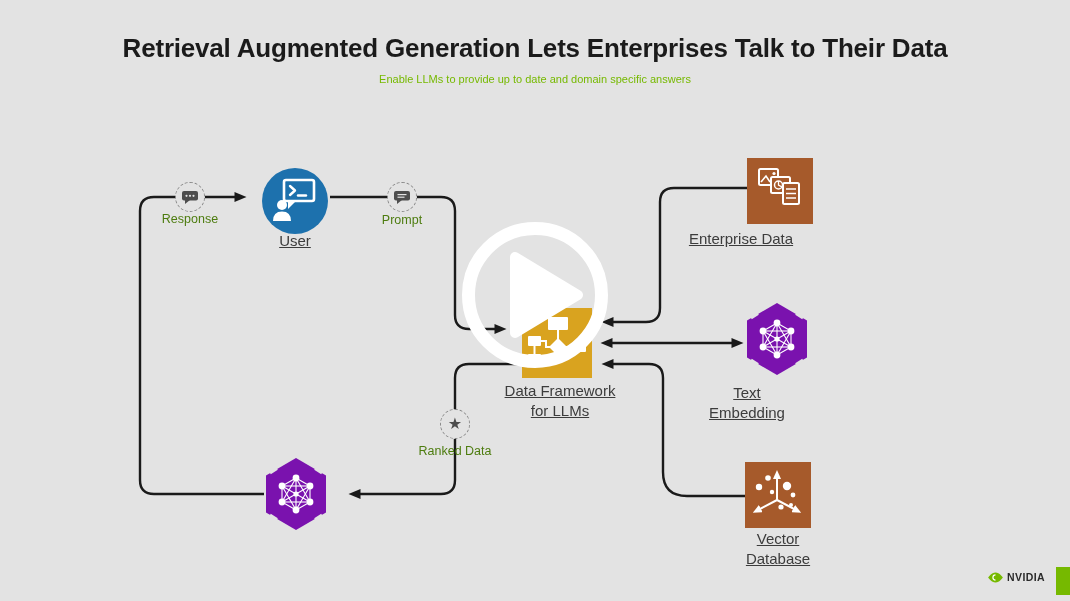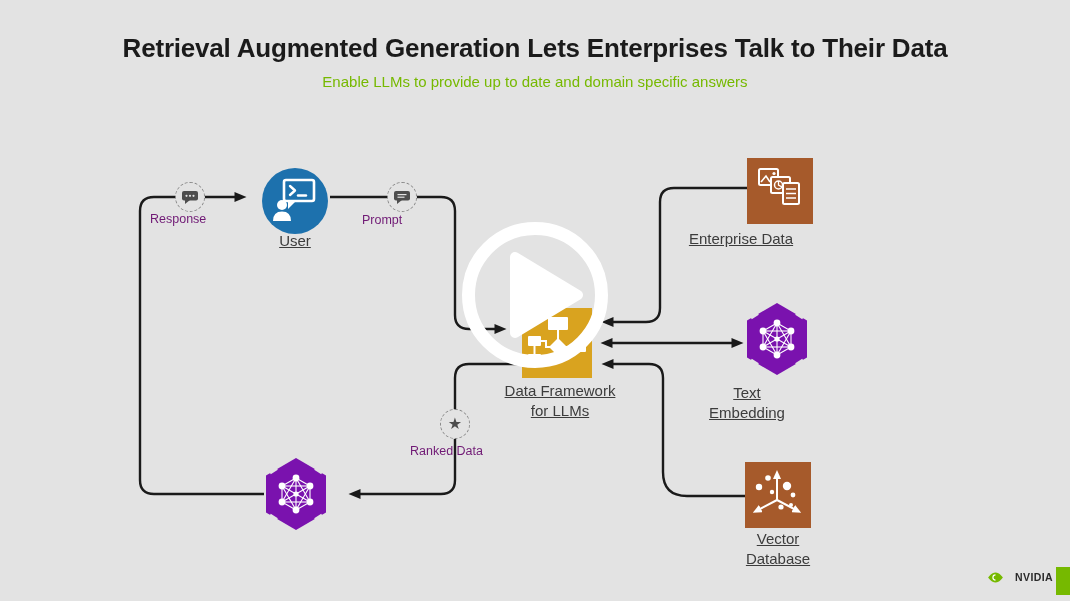--- a/index.html
+++ b/index.html
@@ -3,44 +3,44 @@
 <meta charset="utf-8">
 <style>
   html,body{margin:0;padding:0;}
   body{width:1070px;height:601px;overflow:hidden;background:#e3e3e3;
        font-family:"Liberation Sans",sans-serif;}
   .slide{position:relative;width:1070px;height:601px;background:#e3e3e3;overflow:hidden;padding-left:48px;}
 
   .title{position:absolute;top:33px;left:0;width:1070px;text-align:center;
          font-size:26px;font-weight:bold;color:#1b1b1b;letter-spacing:-0.2px;}
   .subtitle{position:absolute;top:73px;left:0;width:1070px;text-align:center;
-         font-size:15px;font-weight:500;color:#76b900;}
+         font-size:11px;font-weight:500;color:#76b900;}
 
   .abs{position:absolute;}
   .node-label{position:absolute;text-align:center;font-size:15px;color:#3c3c3c;
          line-height:1.3;white-space:pre-line;text-decoration:underline;}
-  .badge-label{position:absolute;text-align:left;font-size:12.5px;color:#701a75;}
+  .badge-label{position:absolute;text-align:center;font-size:12.5px;color:#4d7c0f;}
 
   .badge{position:absolute;width:30px;height:30px;box-sizing:border-box;
          border:1.6px dashed #8a8a8a;border-radius:50%;background:#e3e3e3;
          display:flex;align-items:center;justify-content:center;}
   .star{font-size:16px;color:#4d4d4d;line-height:1;margin-top:-1px;}
 
   .user-circle{position:absolute;left:262px;top:168px;width:66px;height:66px;
          border-radius:50%;background:#1d71ad;}
   .sq{position:absolute;}
   .sq-ed{left:747px;top:158px;width:66px;height:66px;background:#a65a2b;}
   .sq-vdb{left:745px;top:462px;width:66px;height:66px;background:#a65a2b;}
   .sq-df{left:522px;top:308px;width:70px;height:70px;background:#d9a31f;}
 
   .connectors{position:absolute;left:0;top:0;pointer-events:none;}
 
   .play-wrap{position:absolute;left:455px;top:215px;width:160px;height:160px;cursor:pointer;}
 
-  .footer-logo{position:absolute;left:988px;top:571px;display:flex;align-items:flex-end;gap:12px;}
+  .footer-logo{position:absolute;left:988px;top:571px;display:flex;align-items:flex-end;gap:4px;}
   .brand-text{font-size:10.5px;font-weight:bold;color:#2b2b2b;letter-spacing:0.4px;}
   .green-block{position:absolute;left:1056px;top:567px;width:14px;height:28px;background:#76b900;}
 </style>
 </head>
 <body>
 
 <div class="slide">
 
   <div class="title">Retrieval Augmented Generation Lets Enterprises Talk to Their Data</div>
   <div class="subtitle">Enable LLMs to provide up to date and domain specific answers</div>

